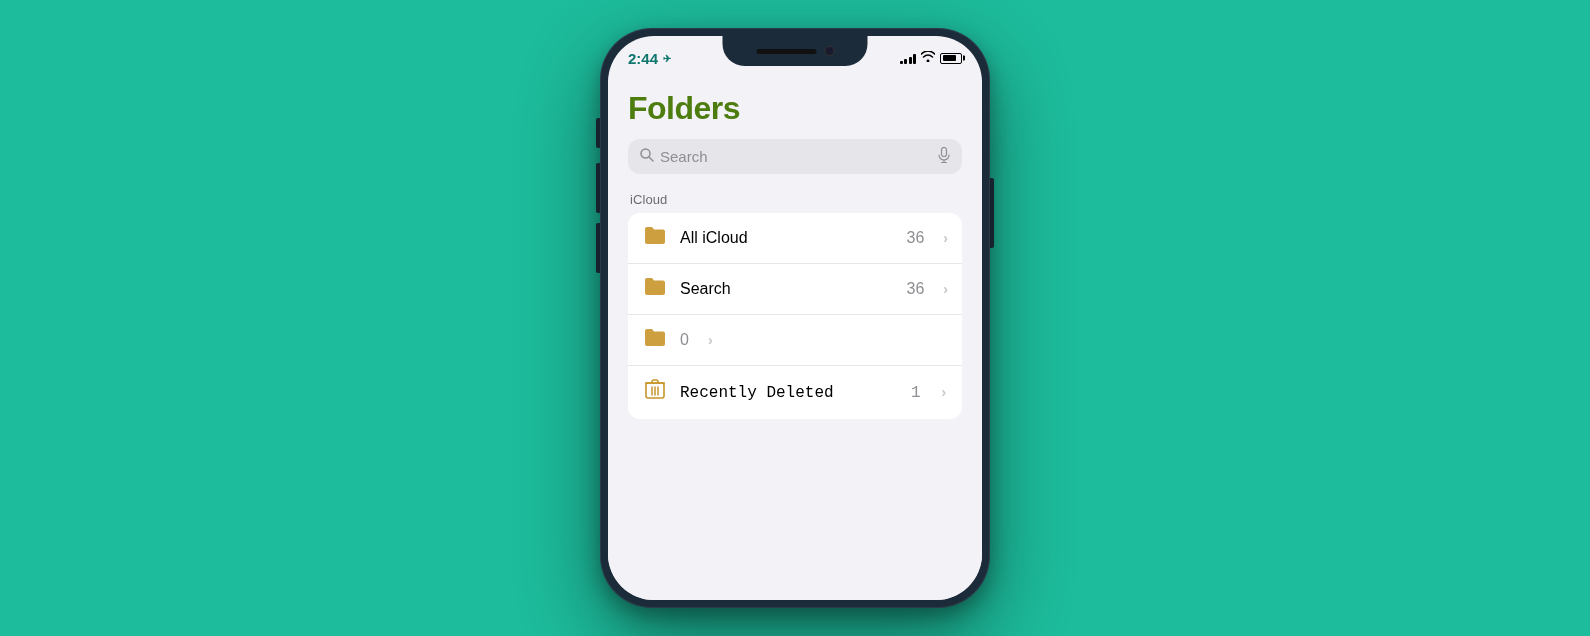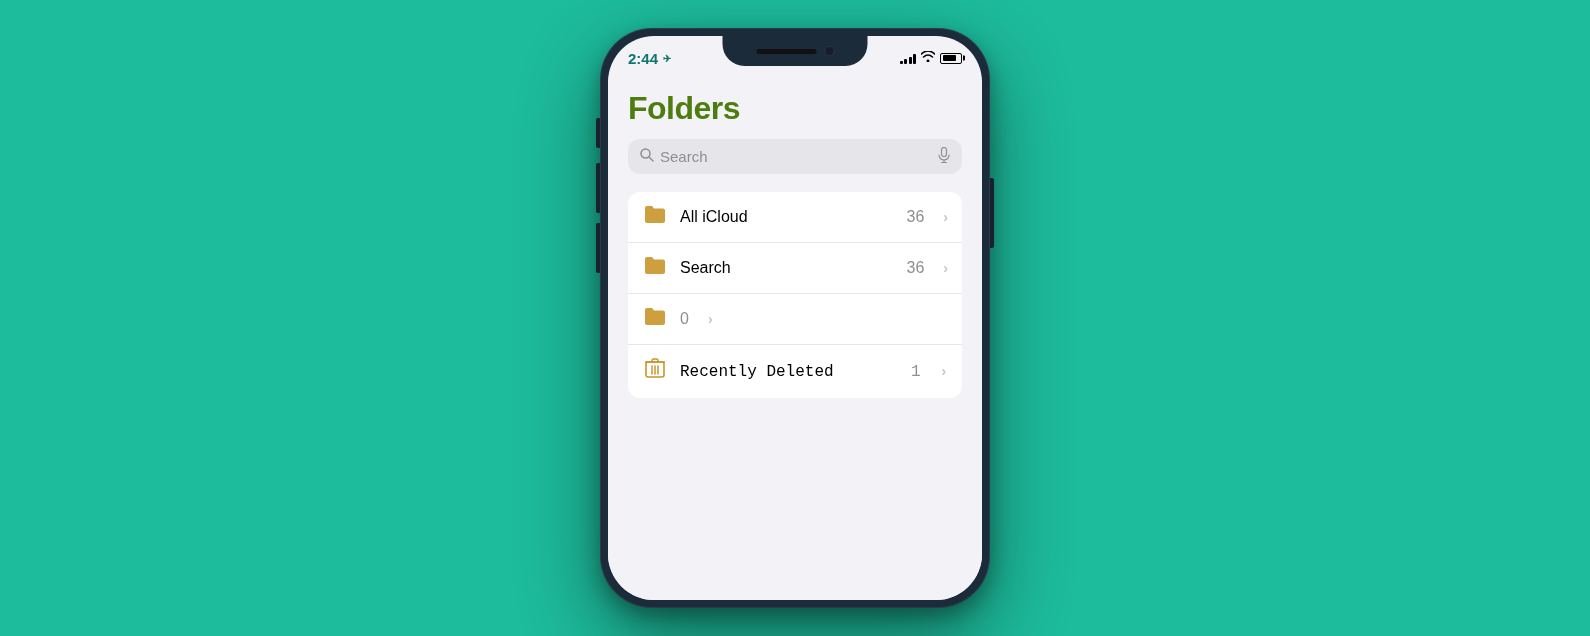--- a/index.html
+++ b/index.html
@@ -366,20 +366,21 @@
           <span class="mic-icon">
             <svg width="12" height="16" viewBox="0 0 12 16" fill="none">
               <rect x="3.5" y="0.5" width="5" height="9" rx="2.5" stroke="#8e8e93" stroke-width="1.2"></rect>
               <path d="M1 8c0 2.76 2.24 5 5 5s5-2.24 5-5" stroke="#8e8e93" stroke-width="1.2" stroke-linecap="round" fill="none"></path>
               <line x1="6" y1="13" x2="6" y2="15.5" stroke="#8e8e93" stroke-width="1.2" stroke-linecap="round"></line>
               <line x1="3.5" y1="15.5" x2="8.5" y2="15.5" stroke="#8e8e93" stroke-width="1.2" stroke-linecap="round"></line>
             </svg>
           </span>
         </div>
 
+        <div class="section-label">iCloud</div>
 
         <div class="folder-list">
 
           <div class="folder-item">
             <span class="folder-item-icon">
               <svg width="24" height="20" viewBox="0 0 24 20" fill="none">
                 <path d="M2 4C2 2.9 2.9 2 4 2h5l2 2.5H20C21.1 4.5 22 5.4 22 6.5V17C22 18.1 21.1 19 20 19H4C2.9 19 2 18.1 2 17V4z" fill="#c8952a" stroke="#c8952a" stroke-width="0" opacity="0.9"></path>
               </svg>
             </span>
             <span class="folder-item-name">All iCloud</span>

